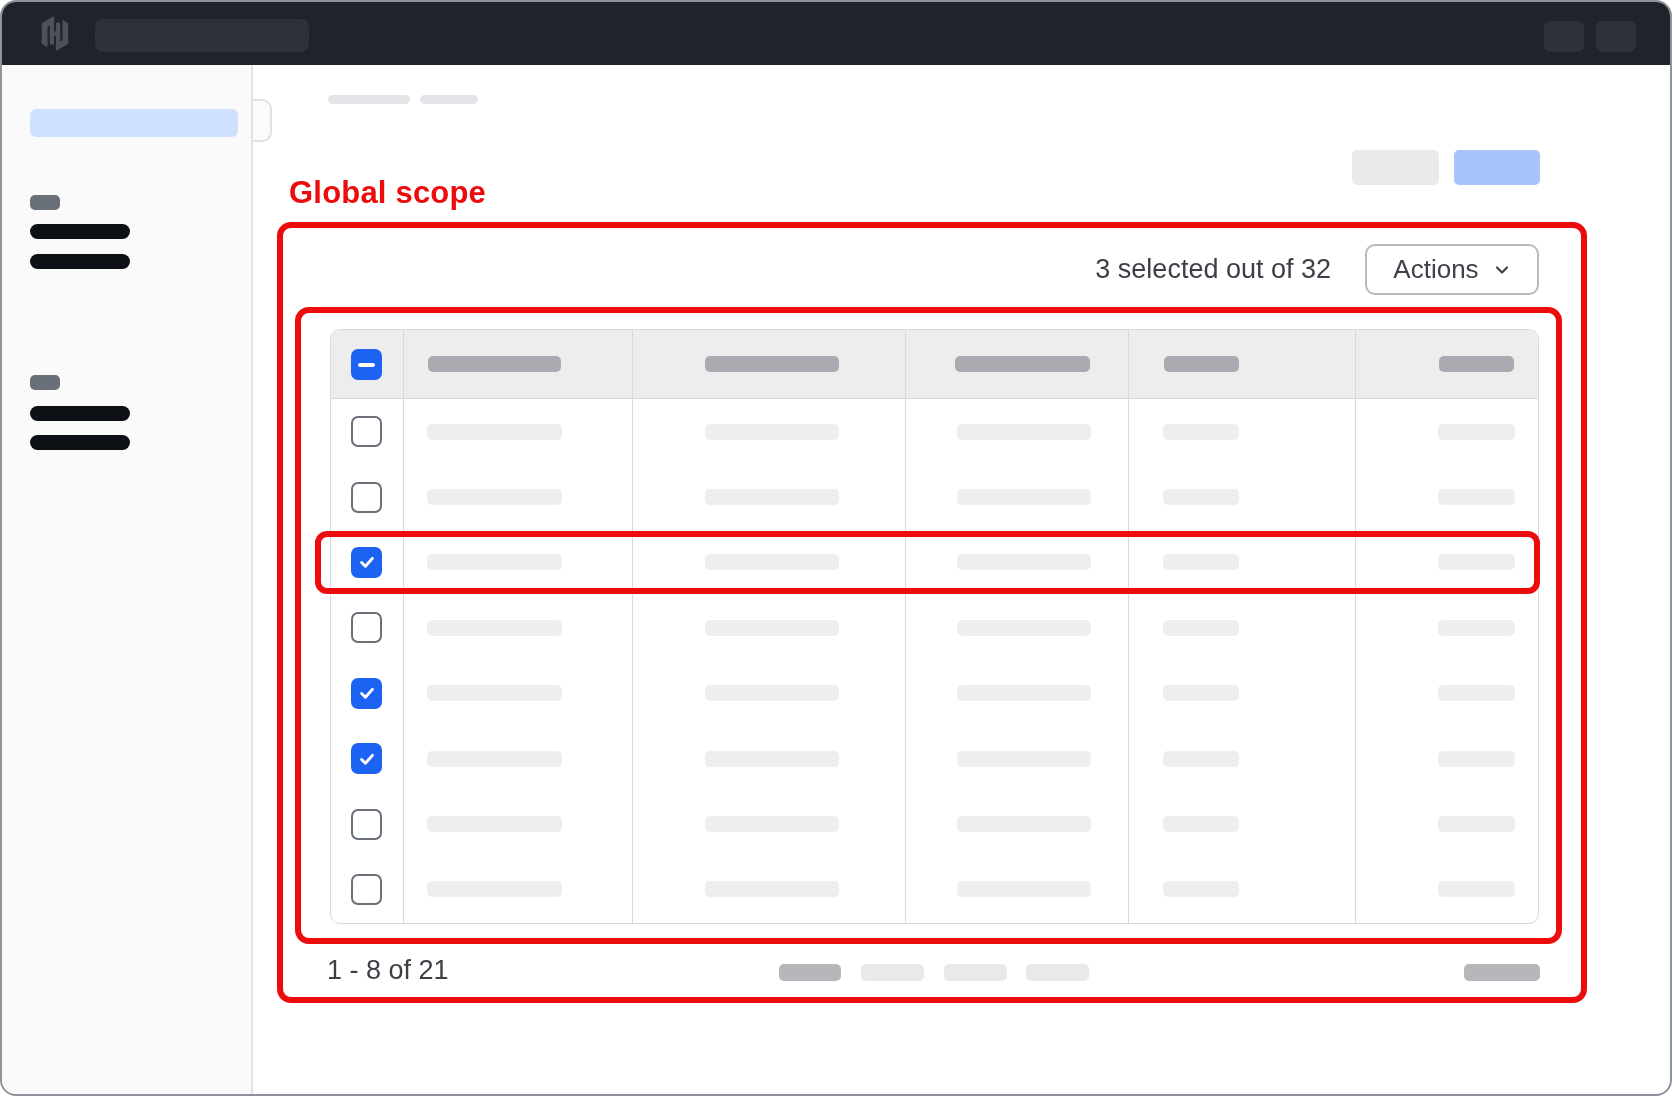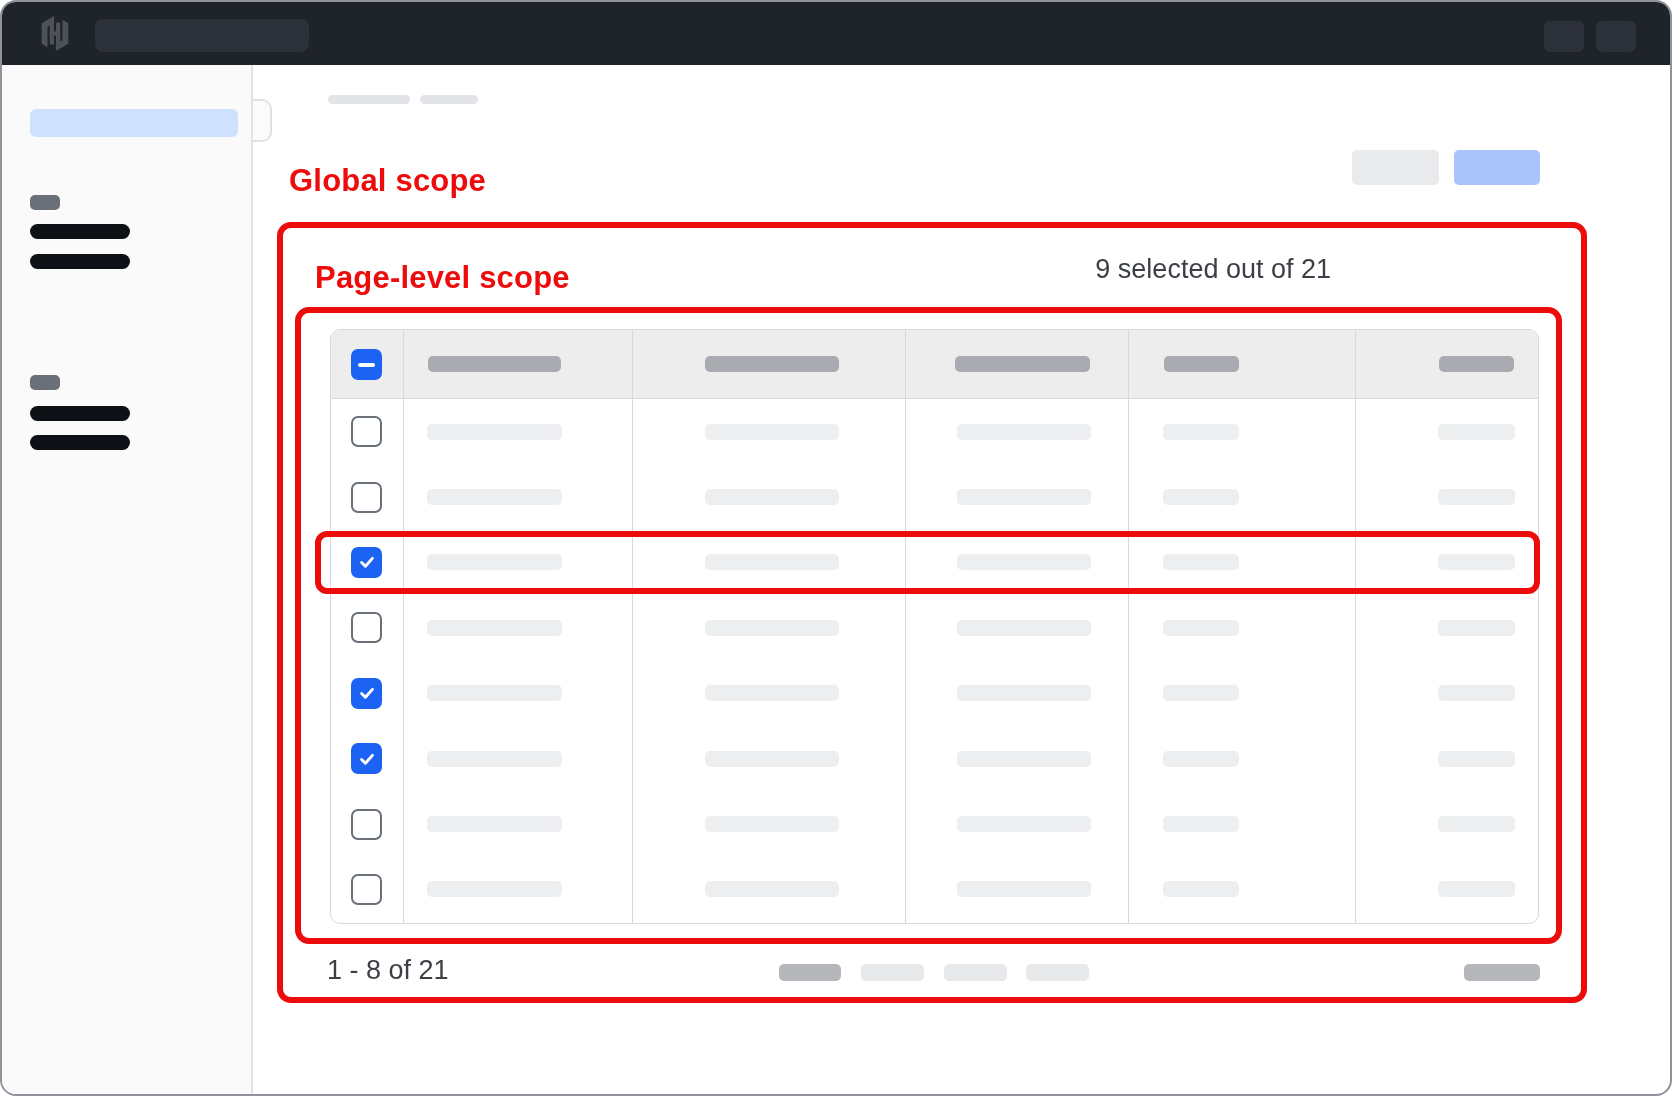--- a/index.html
+++ b/index.html
@@ -42,21 +42,21 @@
   .crumb{position:absolute;top:93px;height:9px;border-radius:4.5px;background:#e3e4e7}
   .crumb.c1{left:326px;width:82px}
   .crumb.c2{left:418px;width:58px}
   .pg-btn{position:absolute;top:148px;height:35px;border-radius:5px}
   .pg-btn.gray{left:1350px;width:87px;background:#e9eaeb}
   .pg-btn.blue{left:1452px;width:86px;background:var(--btnblue)}
 
   
   .ann{position:absolute;font-weight:bold;font-size:31px;line-height:34px;
     color:var(--red);letter-spacing:.2px;z-index:6;white-space:nowrap}
-  .ann.global{left:287px;top:162px}
+  .ann.global{left:287px;top:174px}
   .ann.page{left:313px;top:259px}
   .ann.row{left:408px;top:487px}
   .rbox{position:absolute;border:6px solid var(--red);border-radius:14px;z-index:5;pointer-events:none}
   .rbox.global{left:275px;top:220px;width:1310px;height:781px}
   .rbox.page{left:293px;top:305px;width:1267px;height:637px}
   .rbox.rowlvl{left:313px;top:529px;width:1225px;height:63px;border-radius:12px}
 
   
   .sel-summary{position:absolute;left:1000px;top:242px;width:329px;height:51px;line-height:51px;
     text-align:right;font-size:27px;color:#3c3f46}
@@ -129,24 +129,29 @@
   <span class="notch"></span>
 
   <span class="crumb c1"></span>
   <span class="crumb c2"></span>
   <span class="pg-btn gray"></span>
   <span class="pg-btn blue"></span>
 
   <div class="ann global">Global scope</div>
   <div class="rbox global"></div>
 
-  <div class="ann page">Page-level scope</div>
   <div class="rbox page"></div>
 
-  <div class="sel-summary">9 selected out of 21</div>
+  <div class="sel-summary">3 selected out of 32</div>
+  <button class="actions-btn">
+    <span>Actions</span>
+    <svg width="18" height="18" viewBox="0 0 18 18">
+      <path d="M4 6.5 9 11.5 14 6.5" fill="none" stroke="#3f424a" stroke-width="2.2" stroke-linecap="round" stroke-linejoin="round"></path>
+    </svg>
+  </button>
 
   <div class="table">
     <div class="thead">
       <span class="cb ind" id="select-all"></span>
       <span class="ph hph c1"></span>
       <span class="ph hph c2"></span>
       <span class="ph hph c3"></span>
       <span class="ph hph c4"></span>
       <span class="ph hph c5"></span>
     </div>

